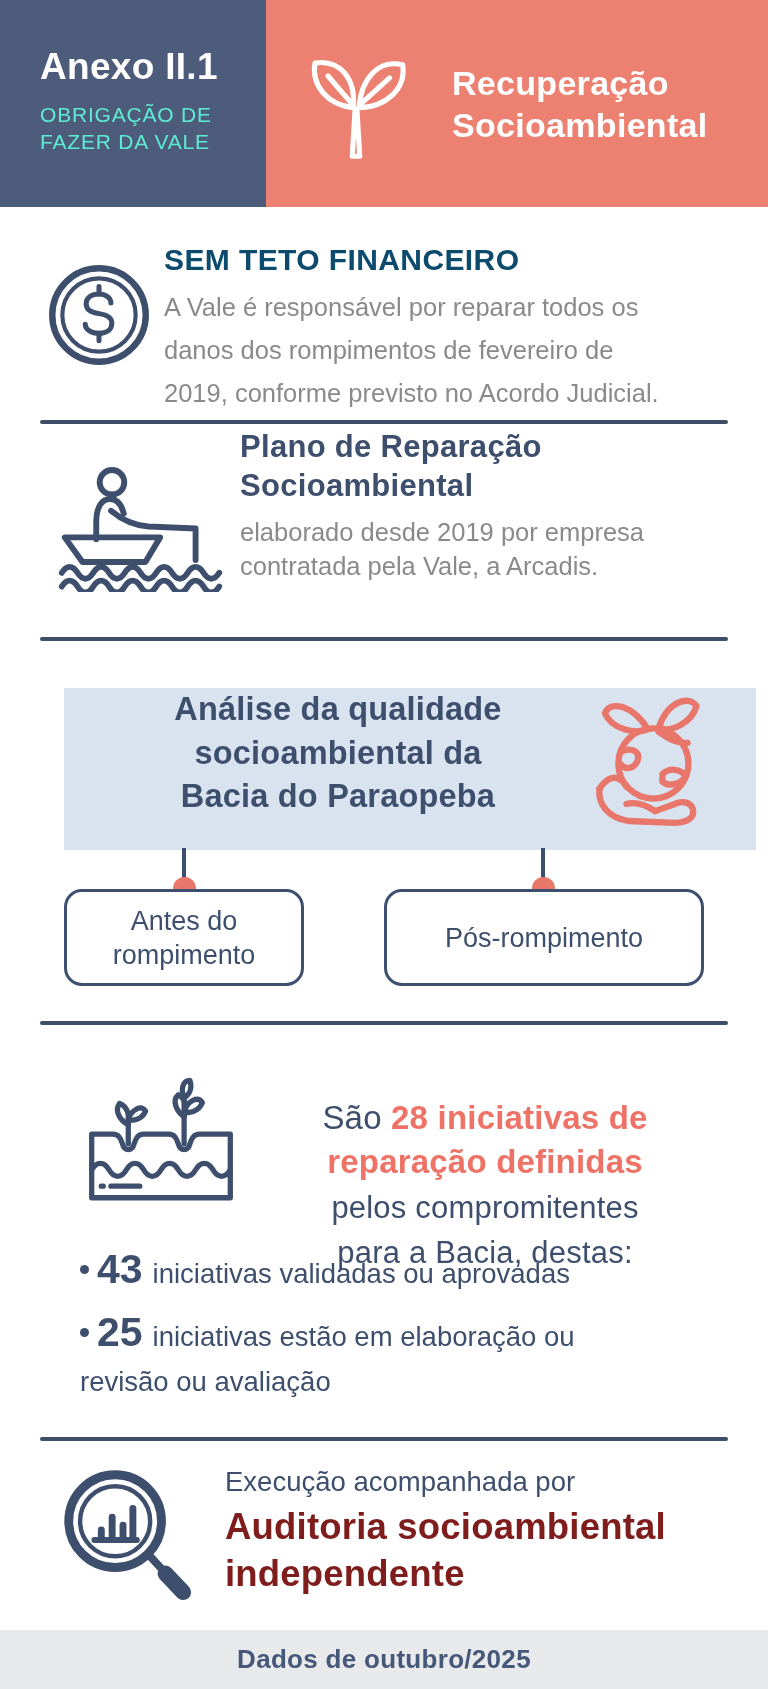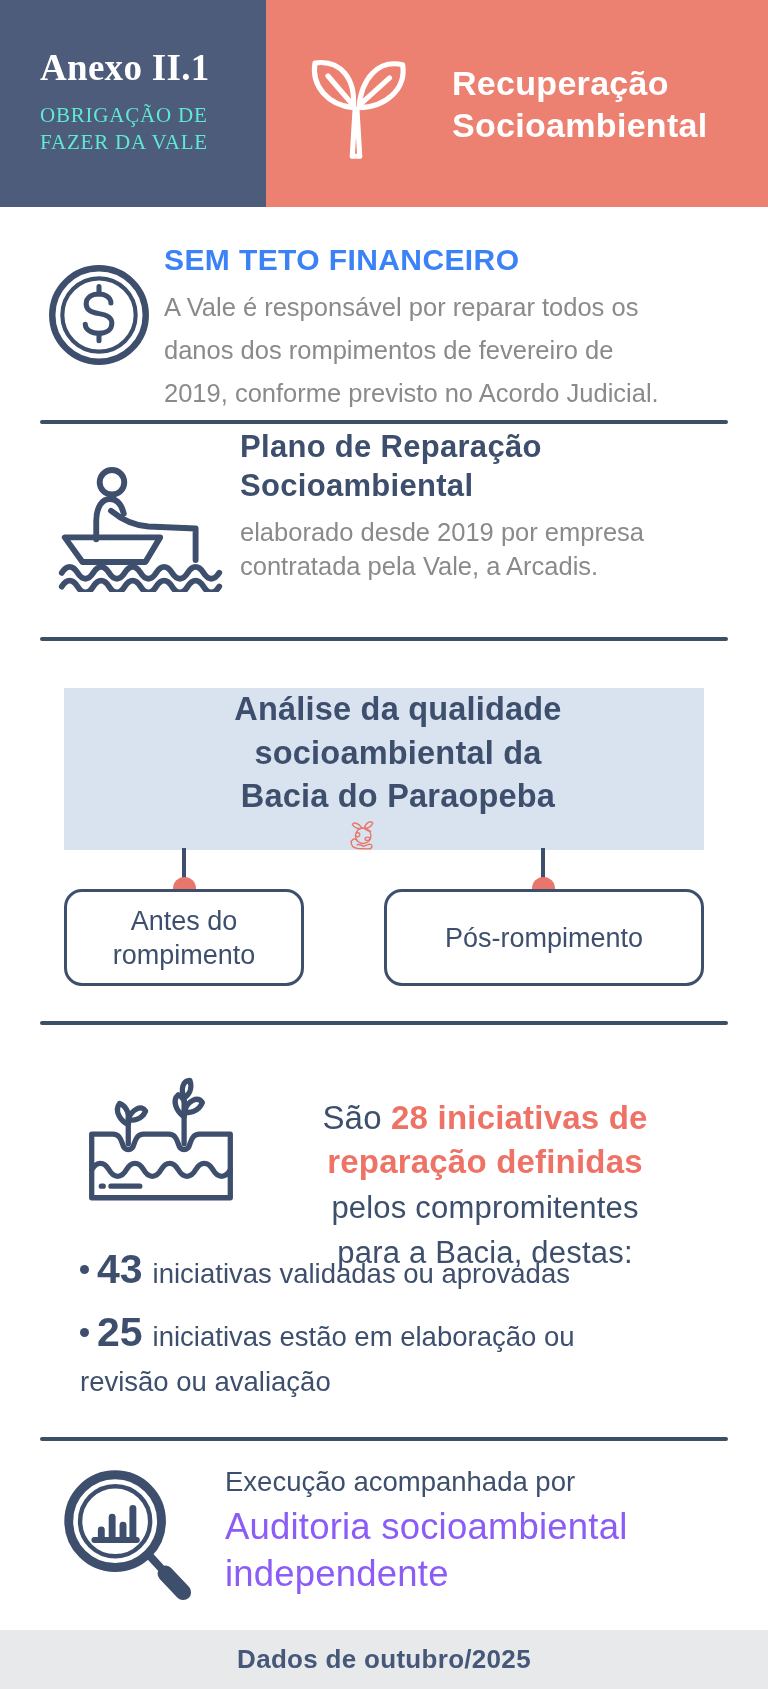--- a/index.html
+++ b/index.html
@@ -8,21 +8,20 @@
     position:relative; width:768px; height:1689px; margin:0 auto;
     background:#ffffff; overflow:hidden;
     font-family:"Liberation Sans", sans-serif;
   }
 
   
   .header { position:absolute; top:0; left:0; width:768px; height:207px; display:flex; }
   .header-left {
     width:266px; height:100%; background:#4d5c7a;
     padding:46px 20px 0 40px;
-    font-family:Liberation Serif, serif;
   }
   .annex-title { color:#ffffff; font-size:37px; font-weight:800; letter-spacing:0.3px; }
   .annex-subtitle {
     margin-top:13px; color:#5eead4; font-size:21px; line-height:27px;
     letter-spacing:0.8px; white-space:pre-line;
   }
   .header-right {
     flex:1; height:100%; background:#ec8172;
     display:flex; align-items:center; gap:40px; padding-left:34px;
   }
@@ -32,33 +31,33 @@
   }
 
   
   .divider { position:absolute; left:40px; width:688px; height:4px; background:#3d4e67; border-radius:2px; }
   .d1 { top:420px; } .d2 { top:637px; } .d3 { top:1021px; } .d4 { top:1437px; }
   .icon-svg { display:block; }
 
   
   .s1-icon { position:absolute; left:44px; top:260px; }
   .s1-text { position:absolute; left:164px; top:243px; width:580px; }
-  .s1-title { color:#3b82f6; font-size:30px; font-weight:800; letter-spacing:0.4px; }
+  .s1-title { color:#0c4a6e; font-size:30px; font-weight:800; letter-spacing:0.4px; }
   .s1-body  { margin-top:9px; color:#8a8a8a; font-size:25.5px; line-height:43px; white-space:pre-line; }
 
   
   .s2-icon { position:absolute; left:50px; top:466px; }
   .s2-text { position:absolute; left:240px; top:427px; width:500px; }
   .s2-title { color:#3e4f6d; font-size:31px; font-weight:800; line-height:39px; letter-spacing:0.3px; white-space:pre-line; }
   .s2-body  { margin-top:10px; color:#8a8a8a; font-size:25.5px; line-height:34px; white-space:pre-line; }
 
   
   .analysis-box {
-    position:absolute; left:64px; top:688px; width:640px; height:162px;
-    background:#d9e2ef; display:flex; align-items:center;flex-direction:column;
+    position:absolute; left:64px; top:688px; width:692px; height:162px;
+    background:#d9e2ef; display:flex; 
   }
   .analysis-title {
     flex:1; text-align:center; padding-left:28px;
     color:#3e4f6d; font-size:32.5px; font-weight:800; line-height:43.5px;
     letter-spacing:0.2px; white-space:pre-line;
   }
   .analysis-icon { margin-right:44px; }
   .stem { position:absolute; width:4px; height:32px; top:848px; background:#3e4f6d; }
   .stem-1 { left:182px; } .stem-2 { left:541px; }
   .dot { position:absolute; width:23px; height:23px; border-radius:50%; background:#e8766a; top:877px; }
@@ -87,21 +86,21 @@
   .bullet-dot {
     display:inline-block; width:9px; height:9px; border-radius:50%;
     background:#3e4f6d; margin-right:8px; vertical-align:9px;
   }
   .bullet-number { font-size:41px; font-weight:800; margin-right:10px; }
 
   
   .s5-icon { position:absolute; left:50px; top:1459px; }
   .s5-text { position:absolute; left:225px; top:1466px; width:520px; }
   .s5-intro { color:#3e4f6d; font-size:27.5px; }
-  .s5-title { margin-top:6px; color:#8b5cf6; font-size:36.5px; font-weight:400; line-height:46.5px; letter-spacing:0.2px; white-space:pre-line; }
+  .s5-title { margin-top:6px; color:#7f1d1d; font-size:36.5px; font-weight:700; line-height:46.5px; letter-spacing:0.2px; white-space:pre-line; }
 
   
   .footer {
     position:absolute; left:0; top:1630px; width:768px; height:59px; background:#e8e9ea;
     display:flex; align-items:center; justify-content:center;
   }
   .footer-text { color:#46587a; font-size:26px; font-weight:800; letter-spacing:0.3px; }
 </style>
 </head>
 <body>

